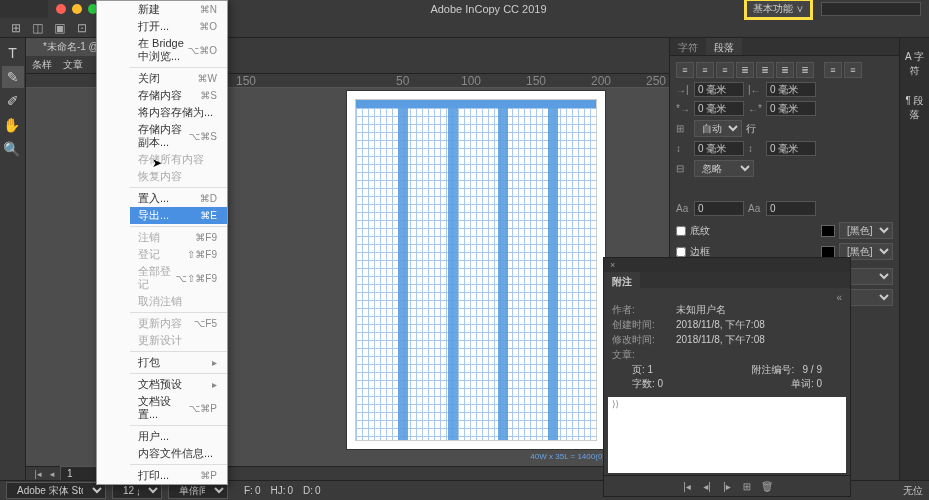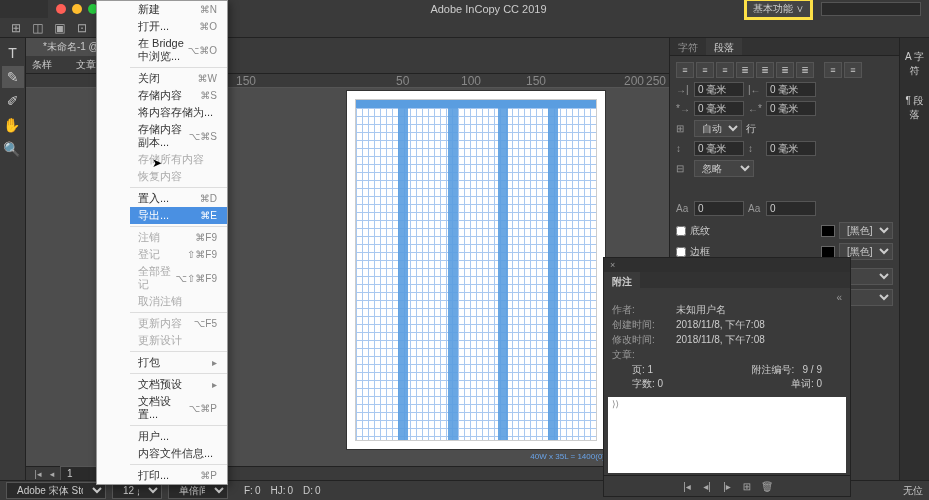--- a/index.html
+++ b/index.html
@@ -14,21 +14,21 @@
 .search-box { background: #2a2a2a; border: 1px solid #555; width: 100px; height: 14px; }
 .toolbar { height: 20px; background: #3a3a3a; border-bottom: 1px solid #222; display: flex; align-items: center; padding: 0 8px; gap: 6px; }
 .tool-icon { width: 16px; height: 16px; display: flex; align-items: center; justify-content: center; color: #aaa; font-size: 12px; }
 .main-area { display: flex; height: calc(100% - 58px); position: relative; }
 .left-tools { width: 26px; background: #3a3a3a; border-right: 1px solid #222; display: flex; flex-direction: column; align-items: center; padding-top: 4px; gap: 2px; }
 .tool-btn { width: 22px; height: 22px; display: flex; align-items: center; justify-content: center; color: #ccc; font-size: 14px; cursor: pointer; }
 .tool-btn.sel { background: #555; }
 .doc-area { flex: 1; background: #4d4d4d; position: relative; overflow: hidden; }
 .tab-bar { height: 18px; background: #3a3a3a; display: flex; align-items: center; }
 .doc-tab { background: #4d4d4d; padding: 2px 17px; font-size: 10px; color: #ccc; border-right: 1px solid #222; }
-.sub-toolbar { height: 18px; background: #3a3a3a; border-bottom: 1px solid #222; display: flex; padding: 0 6px; gap: 24px; font-size: 10px; align-items: center; color: #ccc; }
+.sub-toolbar { height: 18px; background: #3a3a3a; border-bottom: 1px solid #222; display: flex; padding: 0 6px; gap: 11px; font-size: 10px; align-items: center; color: #ccc; }
 .ruler-h { height: 14px; background: #3a3a3a; border-bottom: 1px solid #555; font-size: 12px; color: #888; display: flex; overflow: hidden; position: relative; }
 .ruler-h span { position: absolute; }
 .canvas { position: relative; height: calc(100% - 50px); display: flex; justify-content: center; padding-top: 4px; }
 .page { width: 260px; height: 360px; background: #fff; border: 1px solid #333; position: absolute; top: 2px; left: 320px; padding: 8px; }
 .grid-frame { border: 1px solid #ccc; height: 100%; position: relative; background-image: 
   linear-gradient(#a8c8f0 1px, transparent 1px),
   linear-gradient(90deg, #a8c8f0 1px, transparent 1px);
   background-size: 6px 8px; }
 .grid-col { position: absolute; top: 0; bottom: 0; width: 10px; background: #5a9de0; opacity: 0.9; }
 .sel-row { position: absolute; top: 0; height: 8px; background: #5a9de0; }
@@ -121,21 +121,21 @@
       <span>条样</span>
       <span>文章</span>
     </div>
     <div class="ruler-h">
       <span style="left:80px">50</span>
       <span style="left:145px">100</span>
       <span style="left:210px">150</span>
       <span style="left:370px">50</span>
       <span style="left:435px">100</span>
       <span style="left:500px">150</span>
-      <span style="left:598px">200</span>
+      <span style="left:565px">200</span>
       <span style="left:620px">250</span>
     </div>
     <div class="canvas">
       <div class="page">
         <div class="grid-frame">
           <div class="sel-row" style="left:0;right:0"></div>
           <div class="grid-col" style="left:42px"></div>
           <div class="grid-col" style="left:92px"></div>
           <div class="grid-col" style="left:142px"></div>
           <div class="grid-col" style="left:192px"></div>

